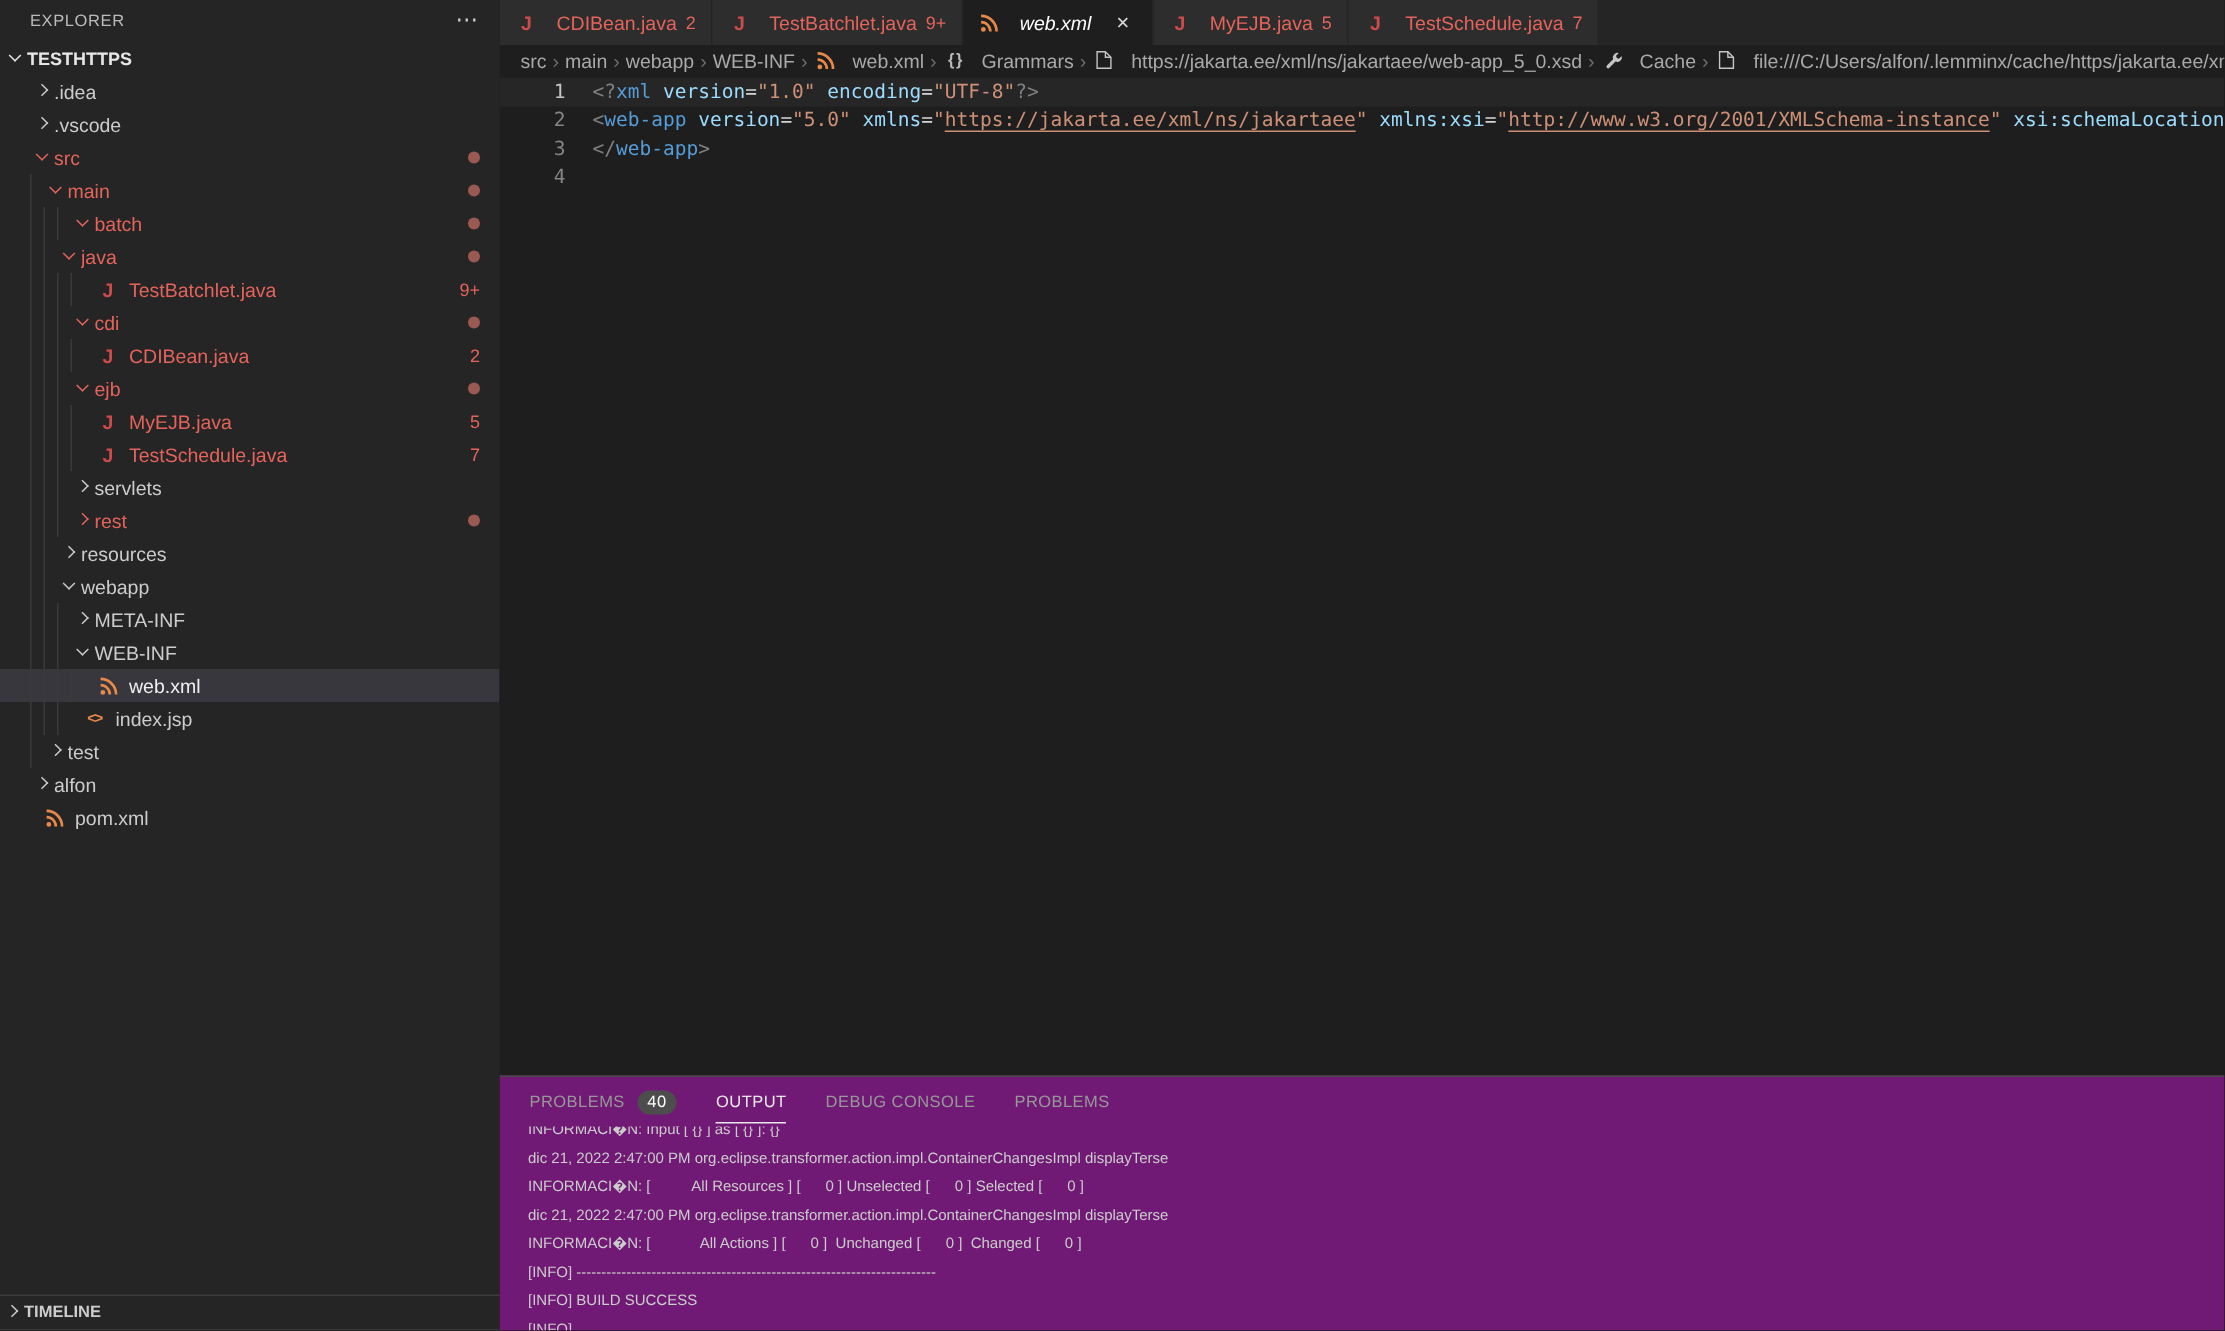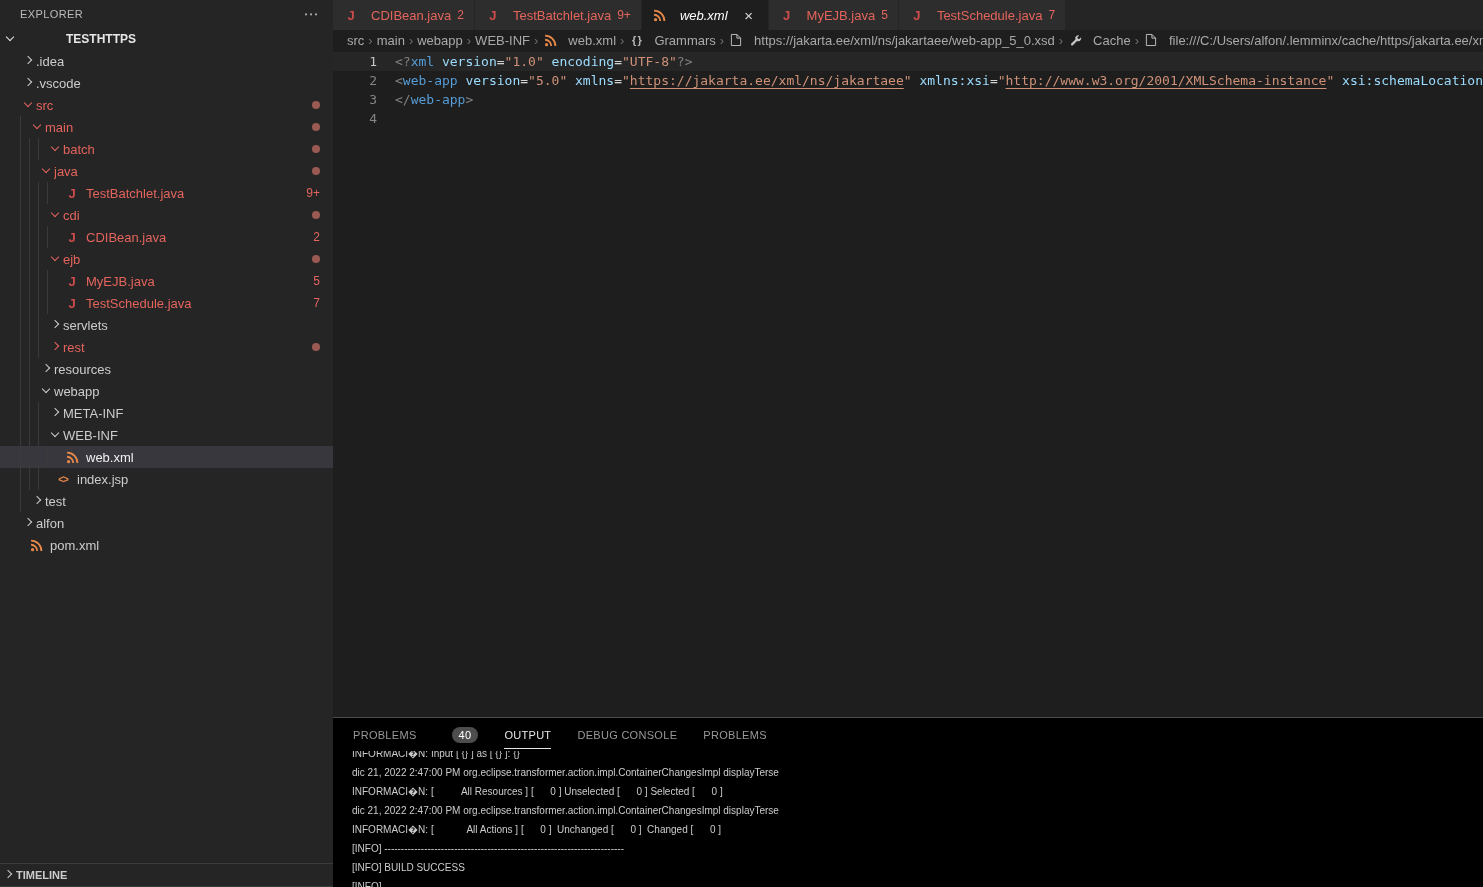--- a/index.html
+++ b/index.html
@@ -4,21 +4,21 @@
 <style>
   html,body{margin:0;padding:0;width:1483px;height:887px;overflow:hidden;background:#1e1e1e;
     font-family:"Liberation Sans",sans-serif;}
   *{box-sizing:border-box;}
   .workbench{display:flex;width:1483px;height:887px;}
 
   
   .sidebar{width:333px;min-width:333px;background:#252526;color:#cccccc;display:flex;flex-direction:column;position:relative;}
   .sb-header{height:28px;display:flex;align-items:center;justify-content:space-between;padding:0 14px 0 20px;font-size:11px;color:#bbbbbb;letter-spacing:.4px;flex:none;}
   .sb-actions{color:#cccccc;font-size:15px;cursor:pointer;line-height:10px;}
-  .section-row{height:22px;display:flex;align-items:center;font-weight:700;font-size:12px;color:#e7e7e7;padding-left:2px;cursor:pointer;flex:none;gap:48px;}
+  .section-row{height:22px;display:flex;align-items:center;font-weight:700;font-size:12px;color:#e7e7e7;padding-left:2px;cursor:pointer;flex:none;}
   .tree{flex:1;overflow:hidden;}
   .row{height:22px;display:flex;align-items:center;font-size:13px;color:#cccccc;padding-left:20px;cursor:pointer;}
   .row.err{color:#e4645c;}
   .row.sel{background:#37373d;color:#f0f0f0;}
   .guide{display:inline-block;width:9px;height:22px;border-left:1px solid #3a3a3a;flex:none;}
   .twistie{width:16px;min-width:16px;height:16px;position:relative;flex:none;}
   .twistie::before{content:"";position:absolute;left:5px;top:4px;width:5px;height:5px;
     border-right:1.5px solid currentColor;border-bottom:1.5px solid currentColor;transform:rotate(-45deg);}
   .twistie.expanded::before{transform:rotate(45deg);top:3px;}
   .fspace{width:8px;min-width:8px;flex:none;}
@@ -47,27 +47,27 @@
   .eline{display:flex;height:19px;line-height:19px;white-space:pre;}
   .eline.current{background:rgba(255,255,255,0.04);}
   .gutter{width:62px;min-width:62px;padding-right:18px;text-align:right;color:#858585;}
   .eline.current .gutter{color:#c6c6c6;}
   .code{white-space:pre;}
   .tok-punct{color:#808080;} .tok-tag{color:#569cd6;} .tok-attr{color:#9cdcfe;}
   .tok-str{color:#ce9178;} .tok-plain{color:#d4d4d4;}
   .tok-link{color:#ce9178;text-decoration:underline;text-underline-offset:3px;cursor:pointer;}
 
   
-  .panel{height:170px;flex:none;border-top:1px solid #4a4a4a;background:#000000;display:flex;flex-direction:column;min-width:0;}
+  .panel{height:170px;flex:none;border-top:1px solid #4a4a4a;background:#701a75;display:flex;flex-direction:column;min-width:0;}
   .panel-tabs{height:33px;display:flex;align-items:center;padding-left:20px;gap:26px;flex:none;}
   .ptab{font-size:11px;color:#989898;display:flex;align-items:center;gap:8px;height:100%;cursor:pointer;letter-spacing:.3px;}
   .ptab .ptab-label{padding:9px 0 7px;border-bottom:1px solid transparent;}
   .ptab.active{color:#e7e7e7;}
   .ptab.active .ptab-label{border-bottom:1px solid #e7e7e7;}
-  .count-badge{background:#4d4d4d;color:#ffffff;border-radius:10px;padding:2px 7px;font-size:11px;margin-left:27px;}
+  .count-badge{background:#4d4d4d;color:#ffffff;border-radius:10px;padding:2px 7px;font-size:11px;}
   .panel-output{flex:1;overflow:hidden;padding-left:19px;font-family:Liberation Sans, sans-serif;font-size:10px;color:#cccccc;}
   .oline{height:19px;line-height:19px;white-space:pre;}
   .oline:first-child{margin-top:-7px;}
 </style>
 </head>
 <body>
 
 <div class="workbench">
 
   <div class="sidebar">

